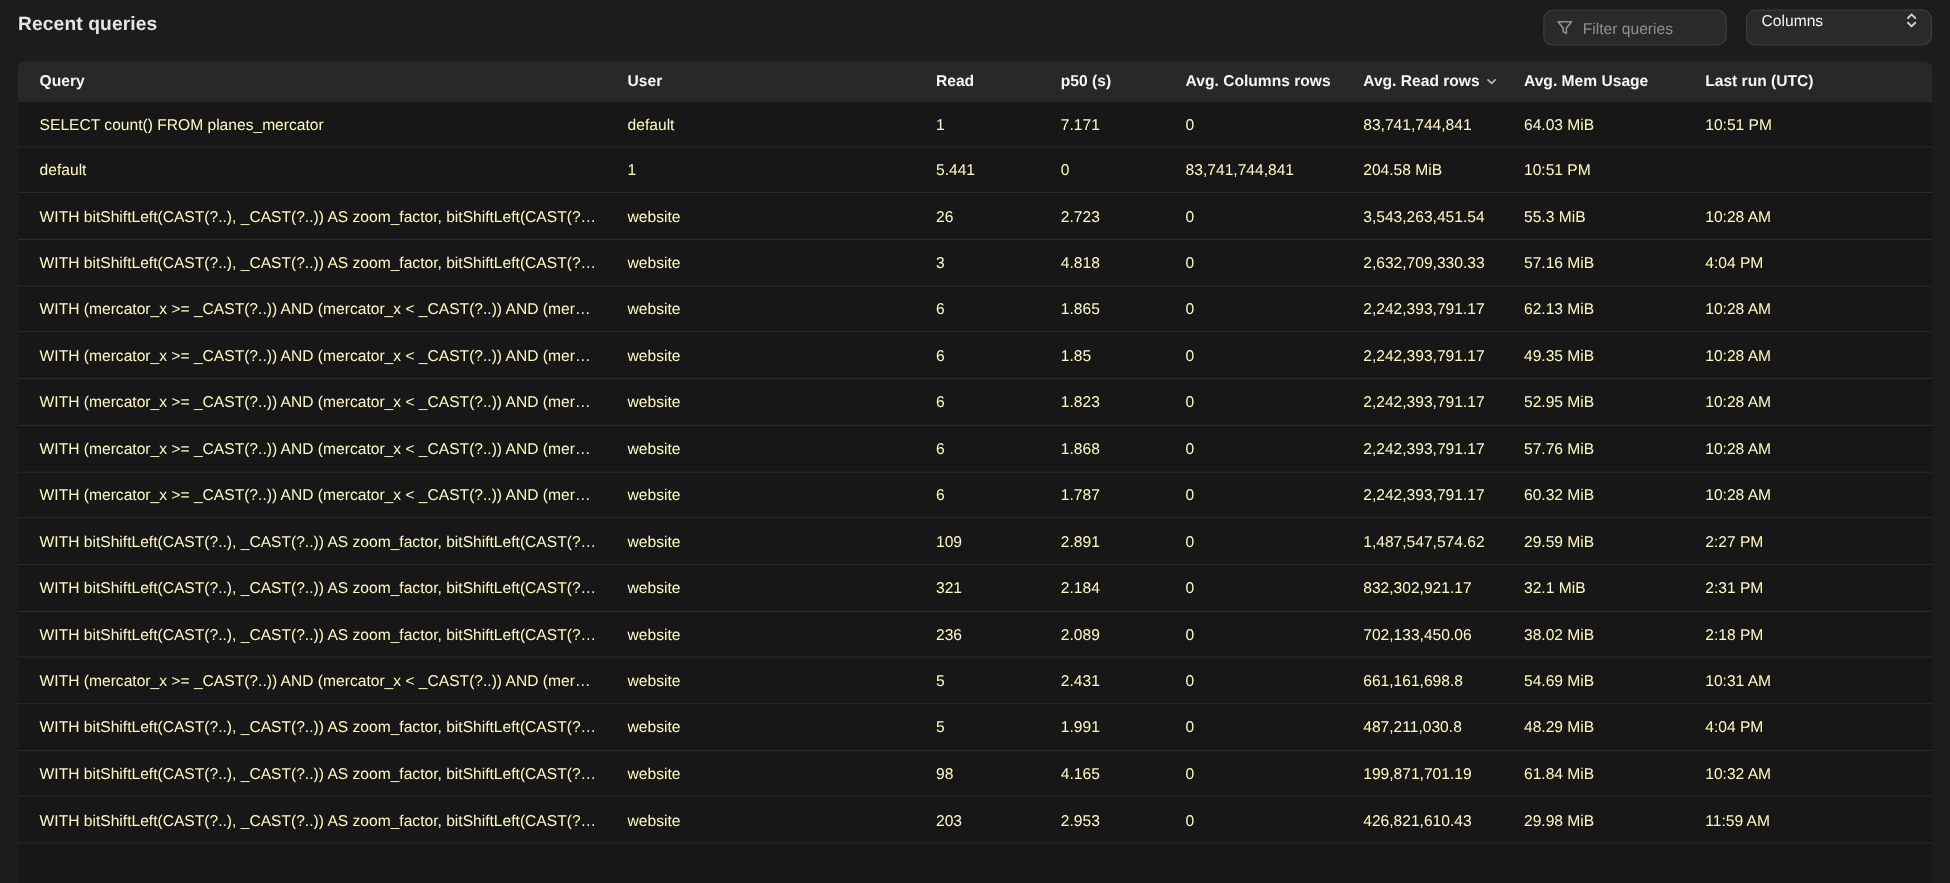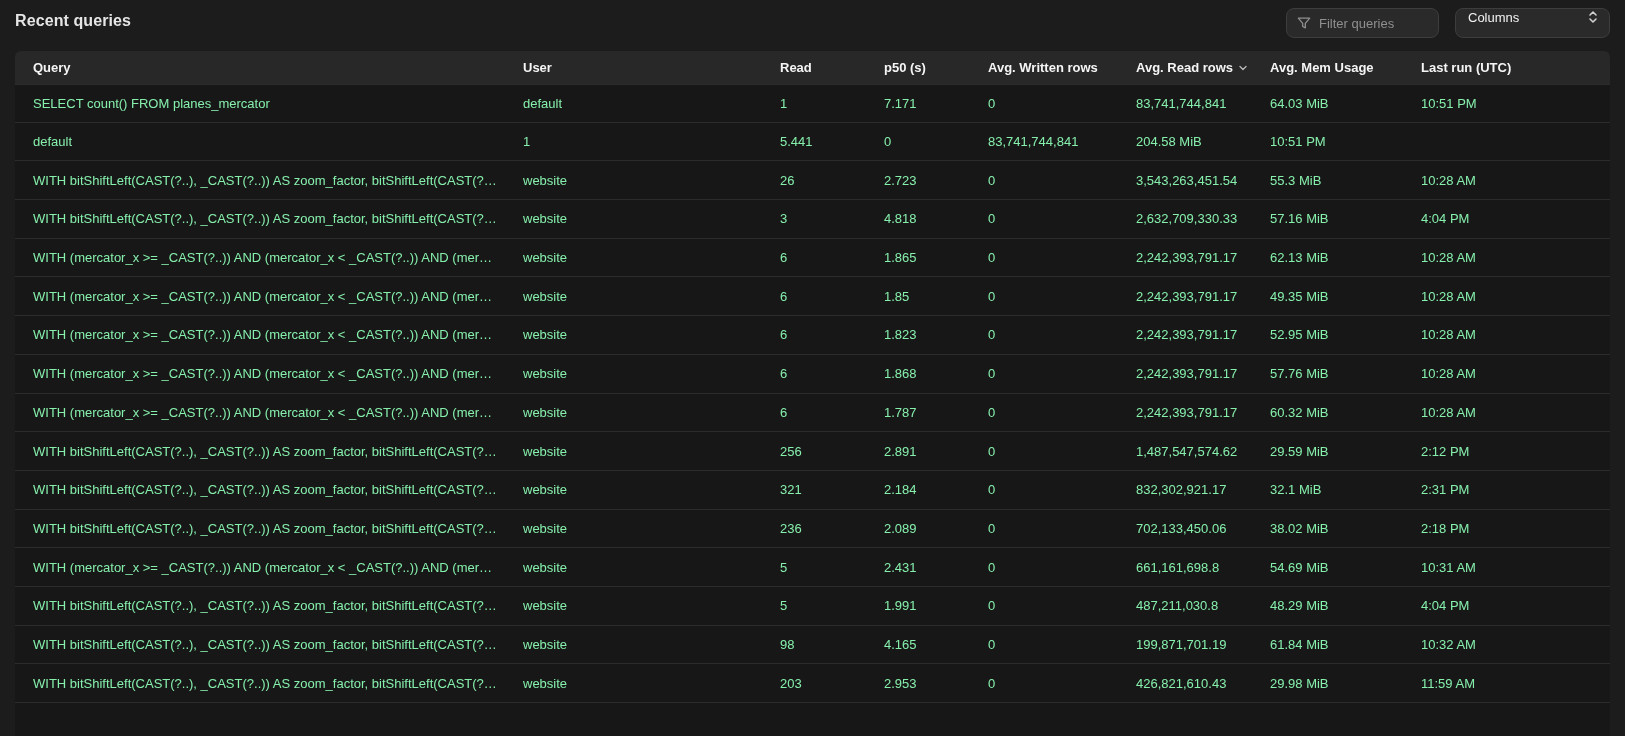--- a/index.html
+++ b/index.html
@@ -67,21 +67,21 @@
     background: #282828;
     height: 33px;
     font-size: 13px; font-weight: 700; color: #f5f5f5;
   }
   .th { padding: 0 8px 0 18px; white-space: nowrap; display: flex; align-items: center; gap: 5px; }
   .sort-icon { color: #b5b5b5; display: inline-flex; }
   .tbody .row {
     background: #171717;
     height: 38.7px;
     border-bottom: 1px solid #2c2c2c;
-    font-size: 13px; color: #86efac;
+    font-size: 13px; color: #fef9c3;
     cursor: pointer;
   }
   .tbody .row:first-child { border-top: 1px solid #2c2c2c; }
   .td {
     padding: 0 8px 0 18px;
     white-space: nowrap; overflow: hidden; text-overflow: ellipsis;
   }
   .row.partial { height: 40px; border-bottom: none; }
 </style>
 </head>
@@ -122,21 +122,21 @@
         <div class="th">
           <span>User</span>
         </div>
         <div class="th">
           <span>Read</span>
         </div>
         <div class="th">
           <span>p50 (s)</span>
         </div>
         <div class="th">
-          <span>Avg. Written rows</span>
+          <span>Avg. Columns rows</span>
         </div>
         <div class="th">
           <span>Avg. Read rows</span>
           <span class="sort-icon">
             <svg width="10" height="10" viewBox="0 0 10 10" fill="none" stroke="#b5b5b5" stroke-width="1.4" stroke-linecap="round" stroke-linejoin="round">
               <path d="M2 3.5 L5 6.5 L8 3.5"></path>
             </svg>
           </span>
         </div>
         <div class="th">
@@ -232,26 +232,26 @@
           <div class="td">6</div>
           <div class="td">1.787</div>
           <div class="td">0</div>
           <div class="td">2,242,393,791.17</div>
           <div class="td">60.32 MiB</div>
           <div class="td">10:28 AM</div>
         </div>
         <div class="grid-row row">
           <div class="td">WITH bitShiftLeft(CAST(?..), _CAST(?..)) AS zoom_factor, bitShiftLeft(CAST(?..), ? -...</div>
           <div class="td">website</div>
-          <div class="td">256</div>
+          <div class="td">109</div>
           <div class="td">2.891</div>
           <div class="td">0</div>
           <div class="td">1,487,547,574.62</div>
           <div class="td">29.59 MiB</div>
-          <div class="td">2:12 PM</div>
+          <div class="td">2:27 PM</div>
         </div>
         <div class="grid-row row">
           <div class="td">WITH bitShiftLeft(CAST(?..), _CAST(?..)) AS zoom_factor, bitShiftLeft(CAST(?..), ? -...</div>
           <div class="td">website</div>
           <div class="td">321</div>
           <div class="td">2.184</div>
           <div class="td">0</div>
           <div class="td">832,302,921.17</div>
           <div class="td">32.1 MiB</div>
           <div class="td">2:31 PM</div>

